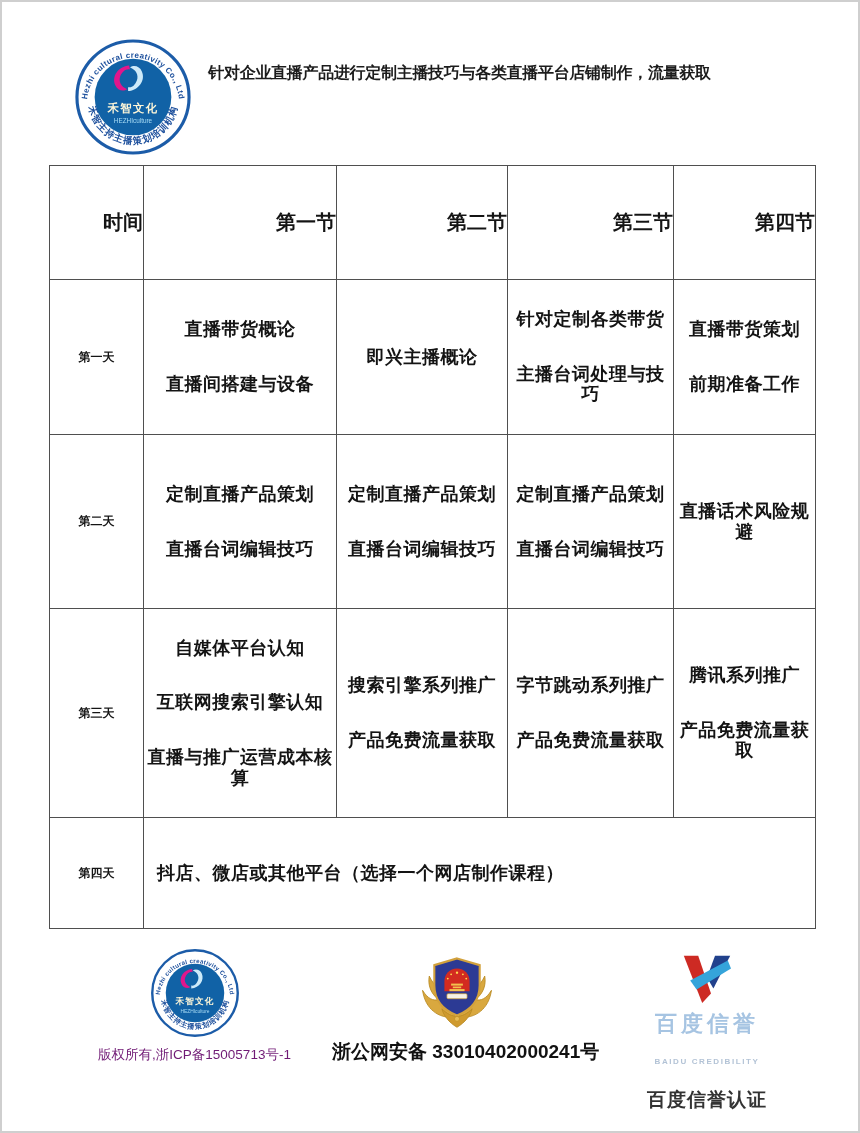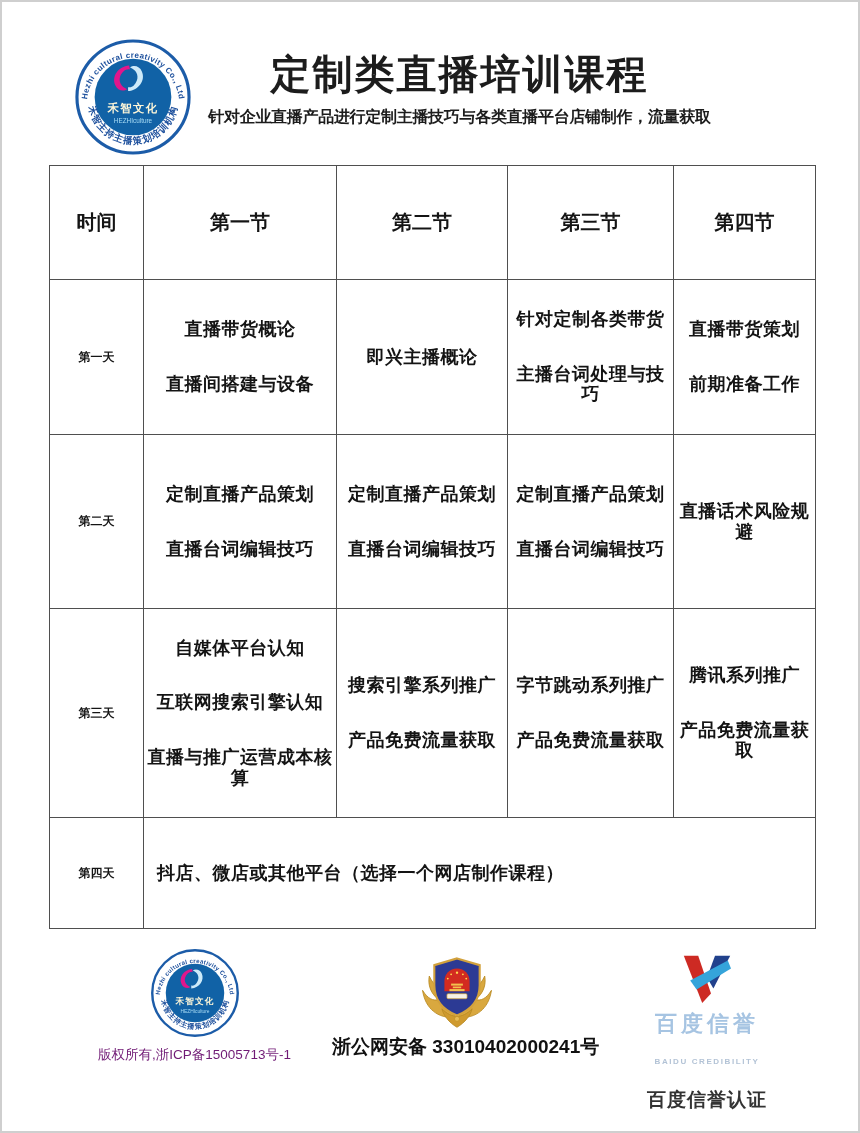--- a/index.html
+++ b/index.html
@@ -32,21 +32,21 @@
     position:absolute; left:47px; top:163px;
     border-collapse:collapse; table-layout:fixed;
     background:#fff;
   }
   .course-table th, .course-table td {
     border:1px solid #4f4f4f;
     padding:0;
     text-align:center; vertical-align:middle;
     font-weight:700; color:#141414;
   }
-  .course-table thead th { font-size:20px; }
+  .course-table thead th { font-size:20px;text-align:right; }
   .course-table .row-label { font-size:12px; }
   .cell-line { font-size:18px; line-height:1.15; letter-spacing:0.5px; }
   .cell-line + .cell-line { margin-top:34px; }
   td.cell-left { text-align:left; padding-left:13px; }
 
   
   .footer-item { position:absolute; text-align:center; }
   .f-left   { left:85px;  top:946px; width:215px; }
   .f-center { left:330px; top:948px; width:250px; }
   .f-right  { left:610px; top:951px; width:190px; }
@@ -54,21 +54,21 @@
   .footer-logo { width:90px; height:90px; margin:0 auto; }
   .badge-wrap  { width:84px; height:84px; margin:0 auto; }
   .badge-wrap svg { width:100%; height:100%; display:block; }
   .baiduv-wrap { width:64px; height:52px; margin:0 auto; }
   .baiduv-wrap svg { width:100%; height:100%; display:block; }
 
   .icp-caption {
     margin-top:8px; font-size:13.5px; color:#701a75; letter-spacing:0px; white-space:nowrap;
   }
   .police-caption {
-    font-size:19px; font-weight:800; color:#111; white-space:nowrap;
+    margin-top:5px; font-size:19px; font-weight:800; color:#111; white-space:nowrap;
   }
   .baidu-cn { margin-top:4px; font-size:22px; font-weight:700; color:#a6c4e2; letter-spacing:4px; }
   .baidu-en { margin-top:18px; font-size:8px; color:#b3c3d6; letter-spacing:1.6px; font-weight:700; }
   .baidu-caption { margin-top:21px; font-size:19px; font-weight:700; color:#333; letter-spacing:1px; }
 </style>
 </head>
 <body>
 
 <div class="page">
 
@@ -87,21 +87,20 @@
         <textPath href="#logoArcBot1" startOffset="50%" text-anchor="middle">禾智主持主播策划培训机构</textPath>
       </text>
       <path d="M56,28 C45,29 38,39 42,48 C44,53 50,55 54,52 C48,50 45,44 47,39 C49,34 53,31 57,32 Z" fill="#e0168c"></path>
       <path d="M55,54 C66,53 73,43 69,34 C67,29 61,27 57,30 C63,32 66,38 64,43 C62,48 59,51 55,50 Z" fill="#cdeaf9"></path>
       <text x="60" y="75" text-anchor="middle" font-size="11.5" font-weight="700" fill="#fdf6d8" letter-spacing="1.5">禾智文化</text>
       <text x="60" y="86" text-anchor="middle" font-size="6.5" fill="#a8dcf5">HEZHIculture</text>
     </svg>
   </div>
 
   <div class="title-wrap">
-    <h1 class="page-title">定制类直播培训课程</h1>
     <div class="page-subtitle">针对企业直播产品进行定制主播技巧与各类直播平台店铺制作，流量获取</div>
   </div>
 
   <table class="course-table">
       <colgroup>
         <col style="width: 94px;">
         <col style="width: 193px;">
         <col style="width: 171px;">
         <col style="width: 166px;">
         <col style="width: 142px;">

